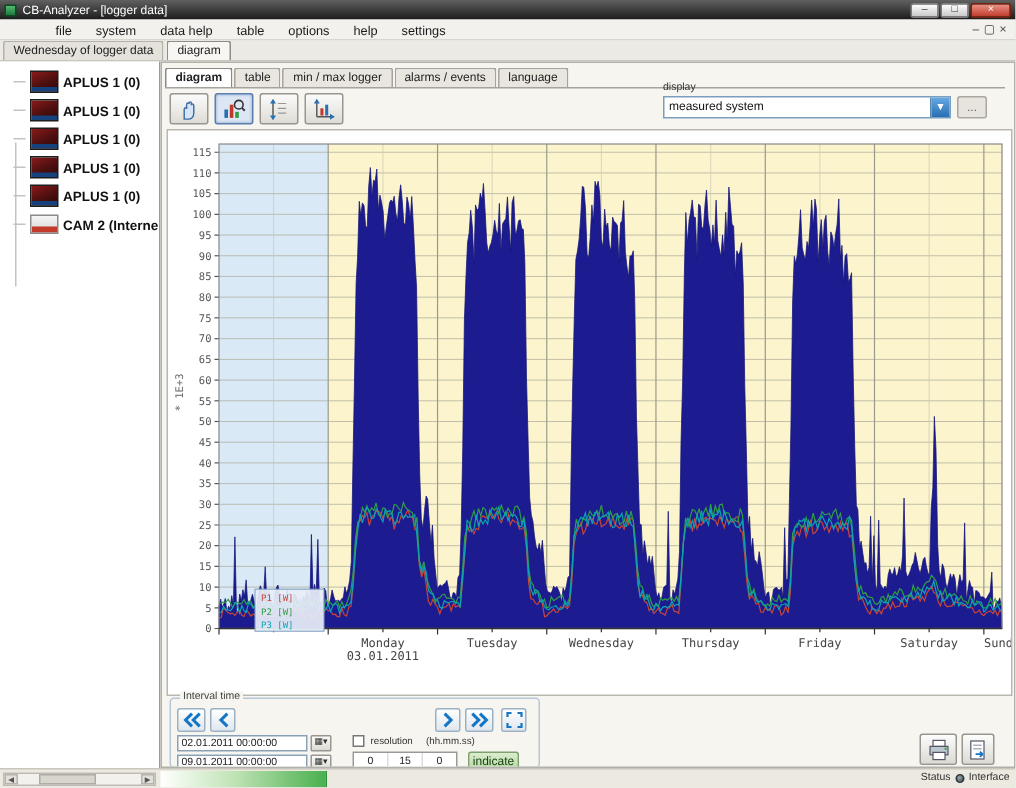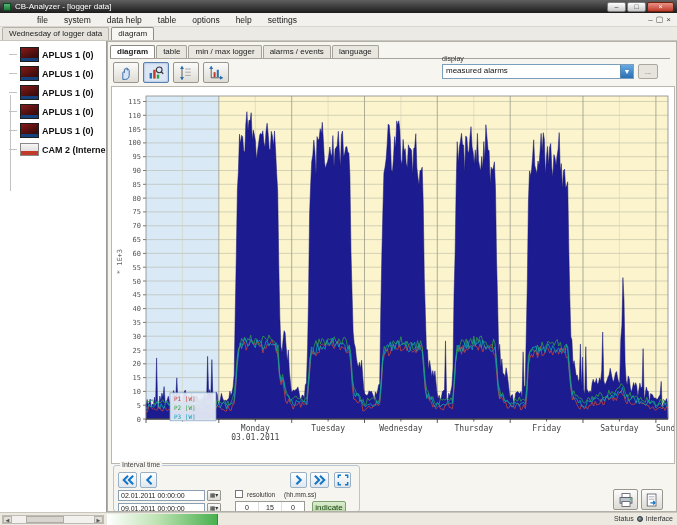--- a/index.html
+++ b/index.html
@@ -176,21 +176,21 @@
           <line x1="5" y1="16" x2="19" y2="16" stroke="#555" stroke-width="1.2"></line>
           <path d="M5,1 L2.5,5 L7.5,5 Z" fill="#2a6fb4"></path>
           <path d="M20,16 L16,13.5 L16,18.5 Z" fill="#2a6fb4"></path>
           <rect x="8" y="9" width="2.5" height="6" fill="#c0392b"></rect>
           <rect x="12" y="6" width="2.5" height="9" fill="#2a6fb4"></rect>
         </svg>
     </div>
 
     <div class="displaylbl">display</div>
     <div class="combo" style="position:absolute;left:334px;top:22px;width:192px;height:15px">
-      <span class="val">measured alarms</span>
+      <span class="val">measured system</span>
       <span class="arrow">▼</span>
     </div>
     <div class="morebtn">...</div>
 
     <div class="chartbox">
       <svg id="chart" width="562" height="376">
           <rect x="34" y="9" width="522" height="323" fill="#fbf4cd"></rect>
           <rect x="34" y="9" width="72.8" height="323" fill="#d9e9f6"></rect>
           <line x1="34" y1="332.0" x2="556" y2="332.0" stroke="#aeae9c" stroke-width="0.5"></line>
           <line x1="31" y1="332.0" x2="34" y2="332.0" stroke="#555" stroke-width="0.8"></line>

